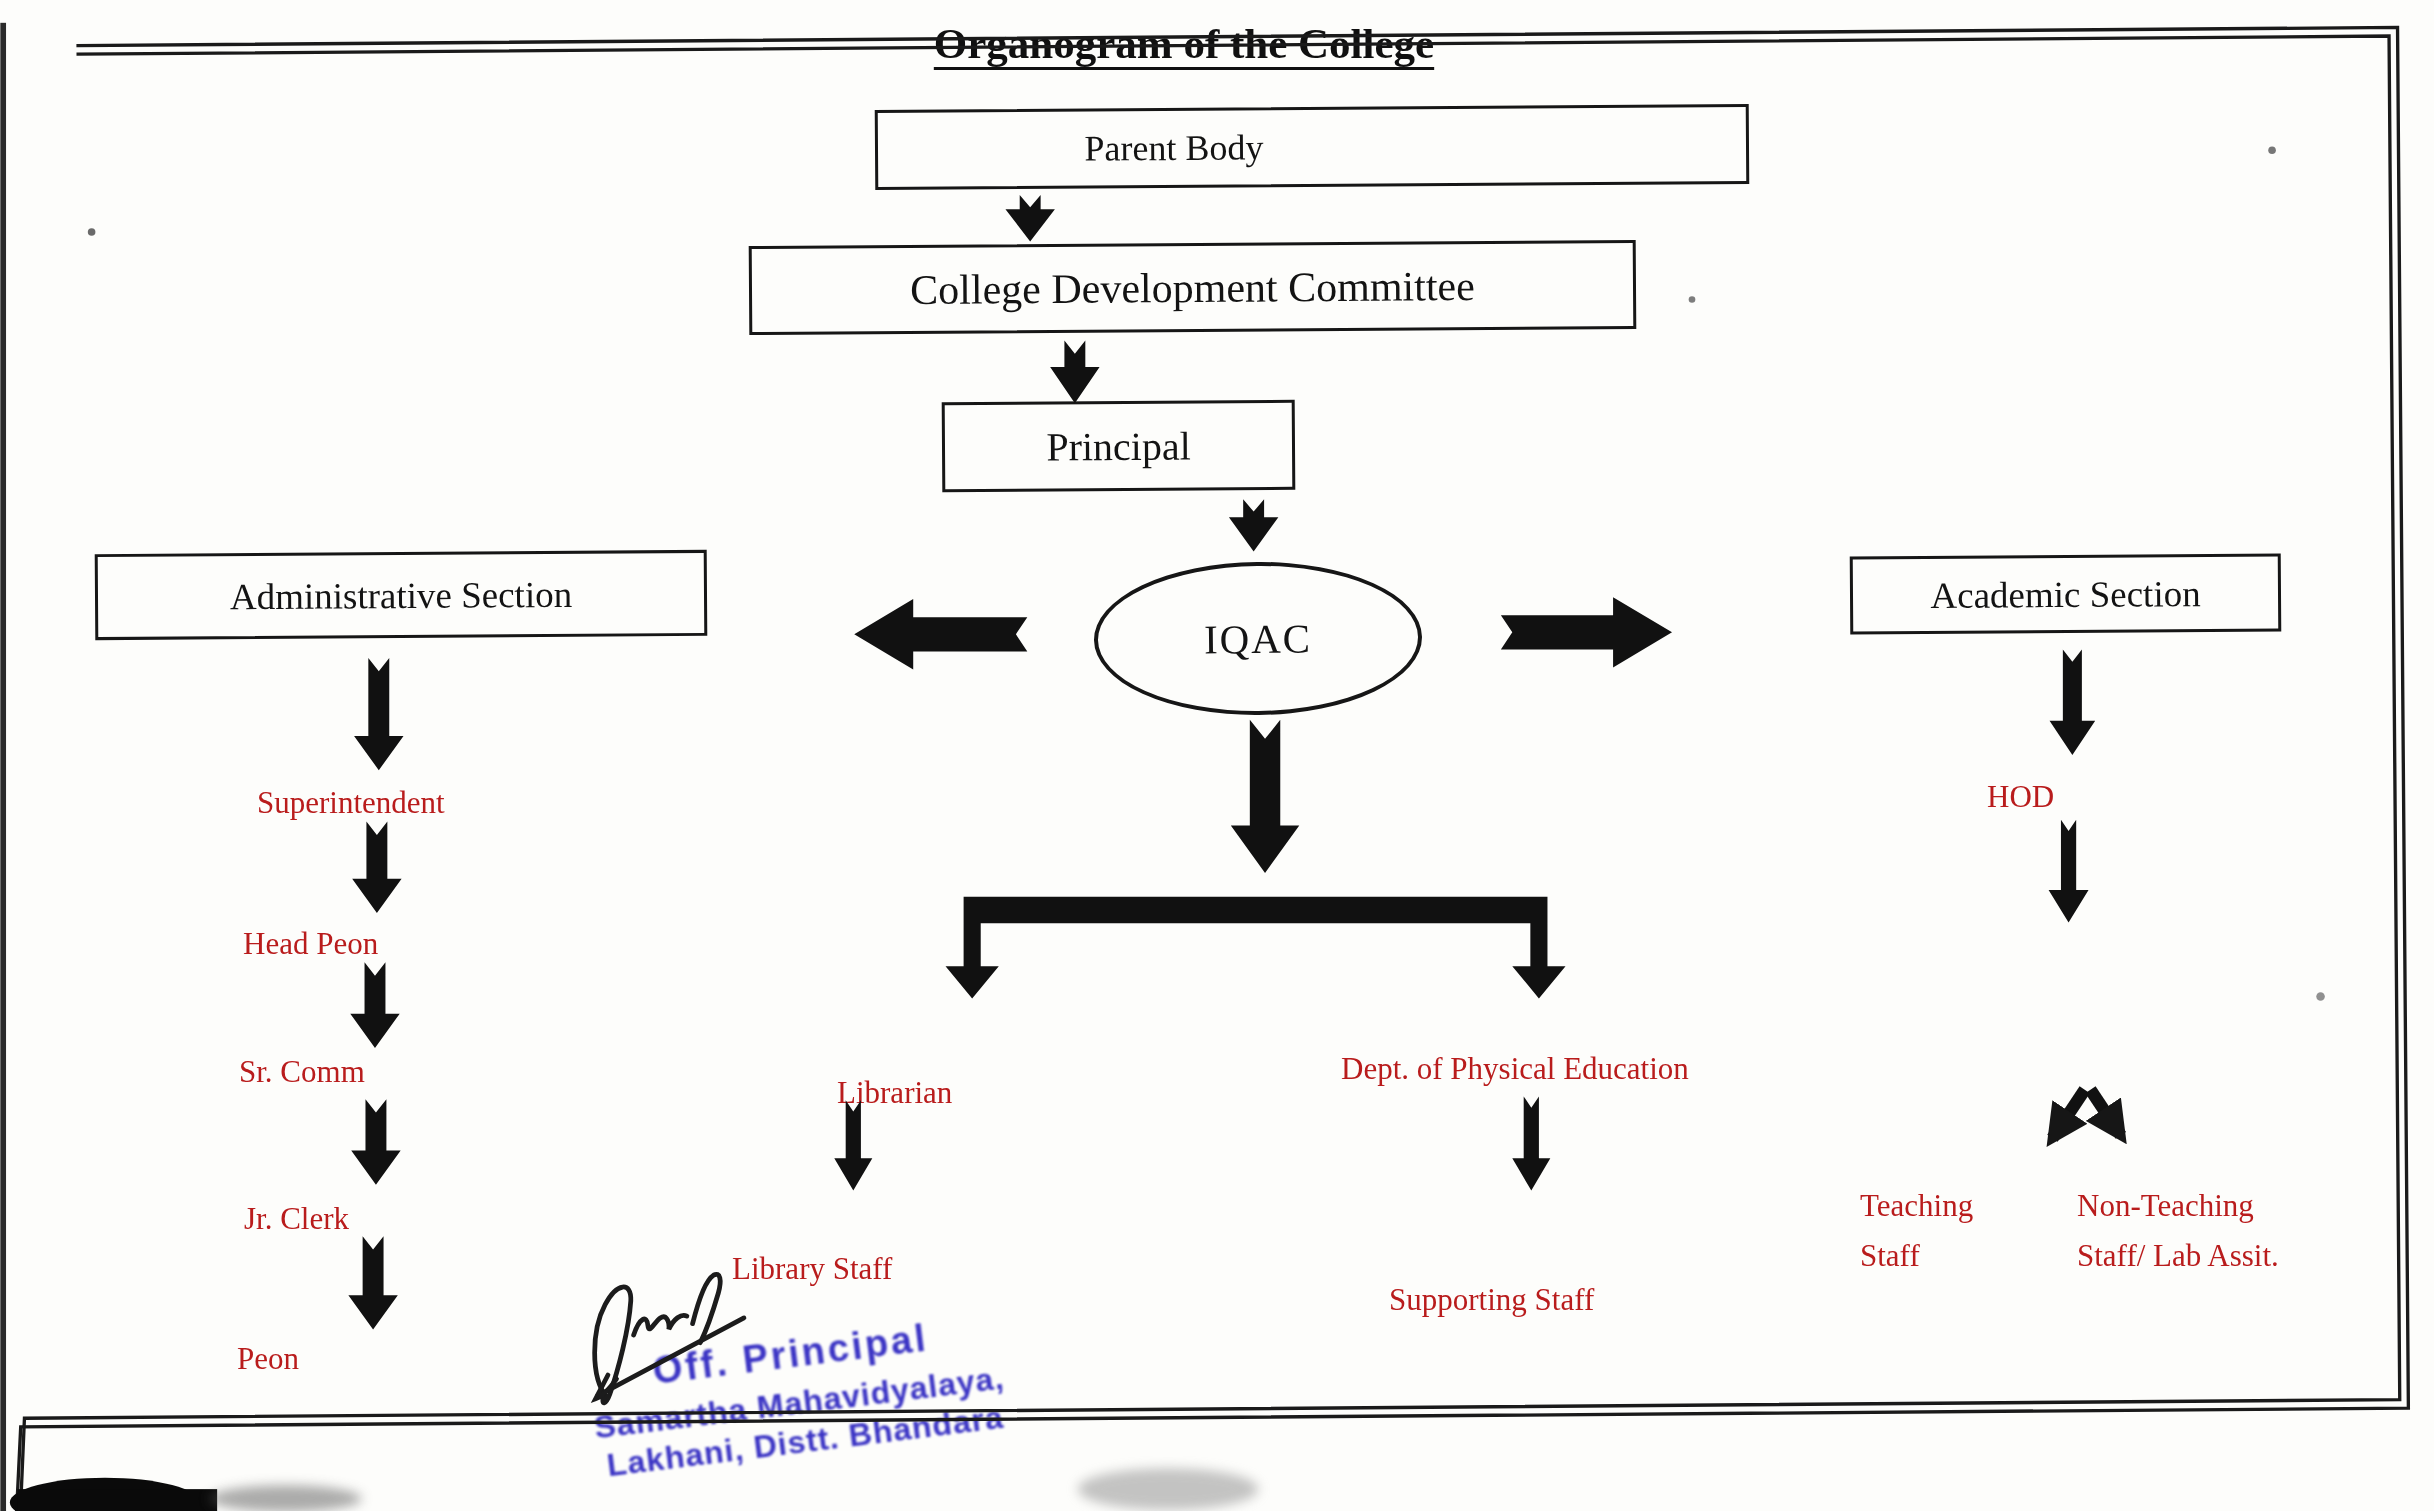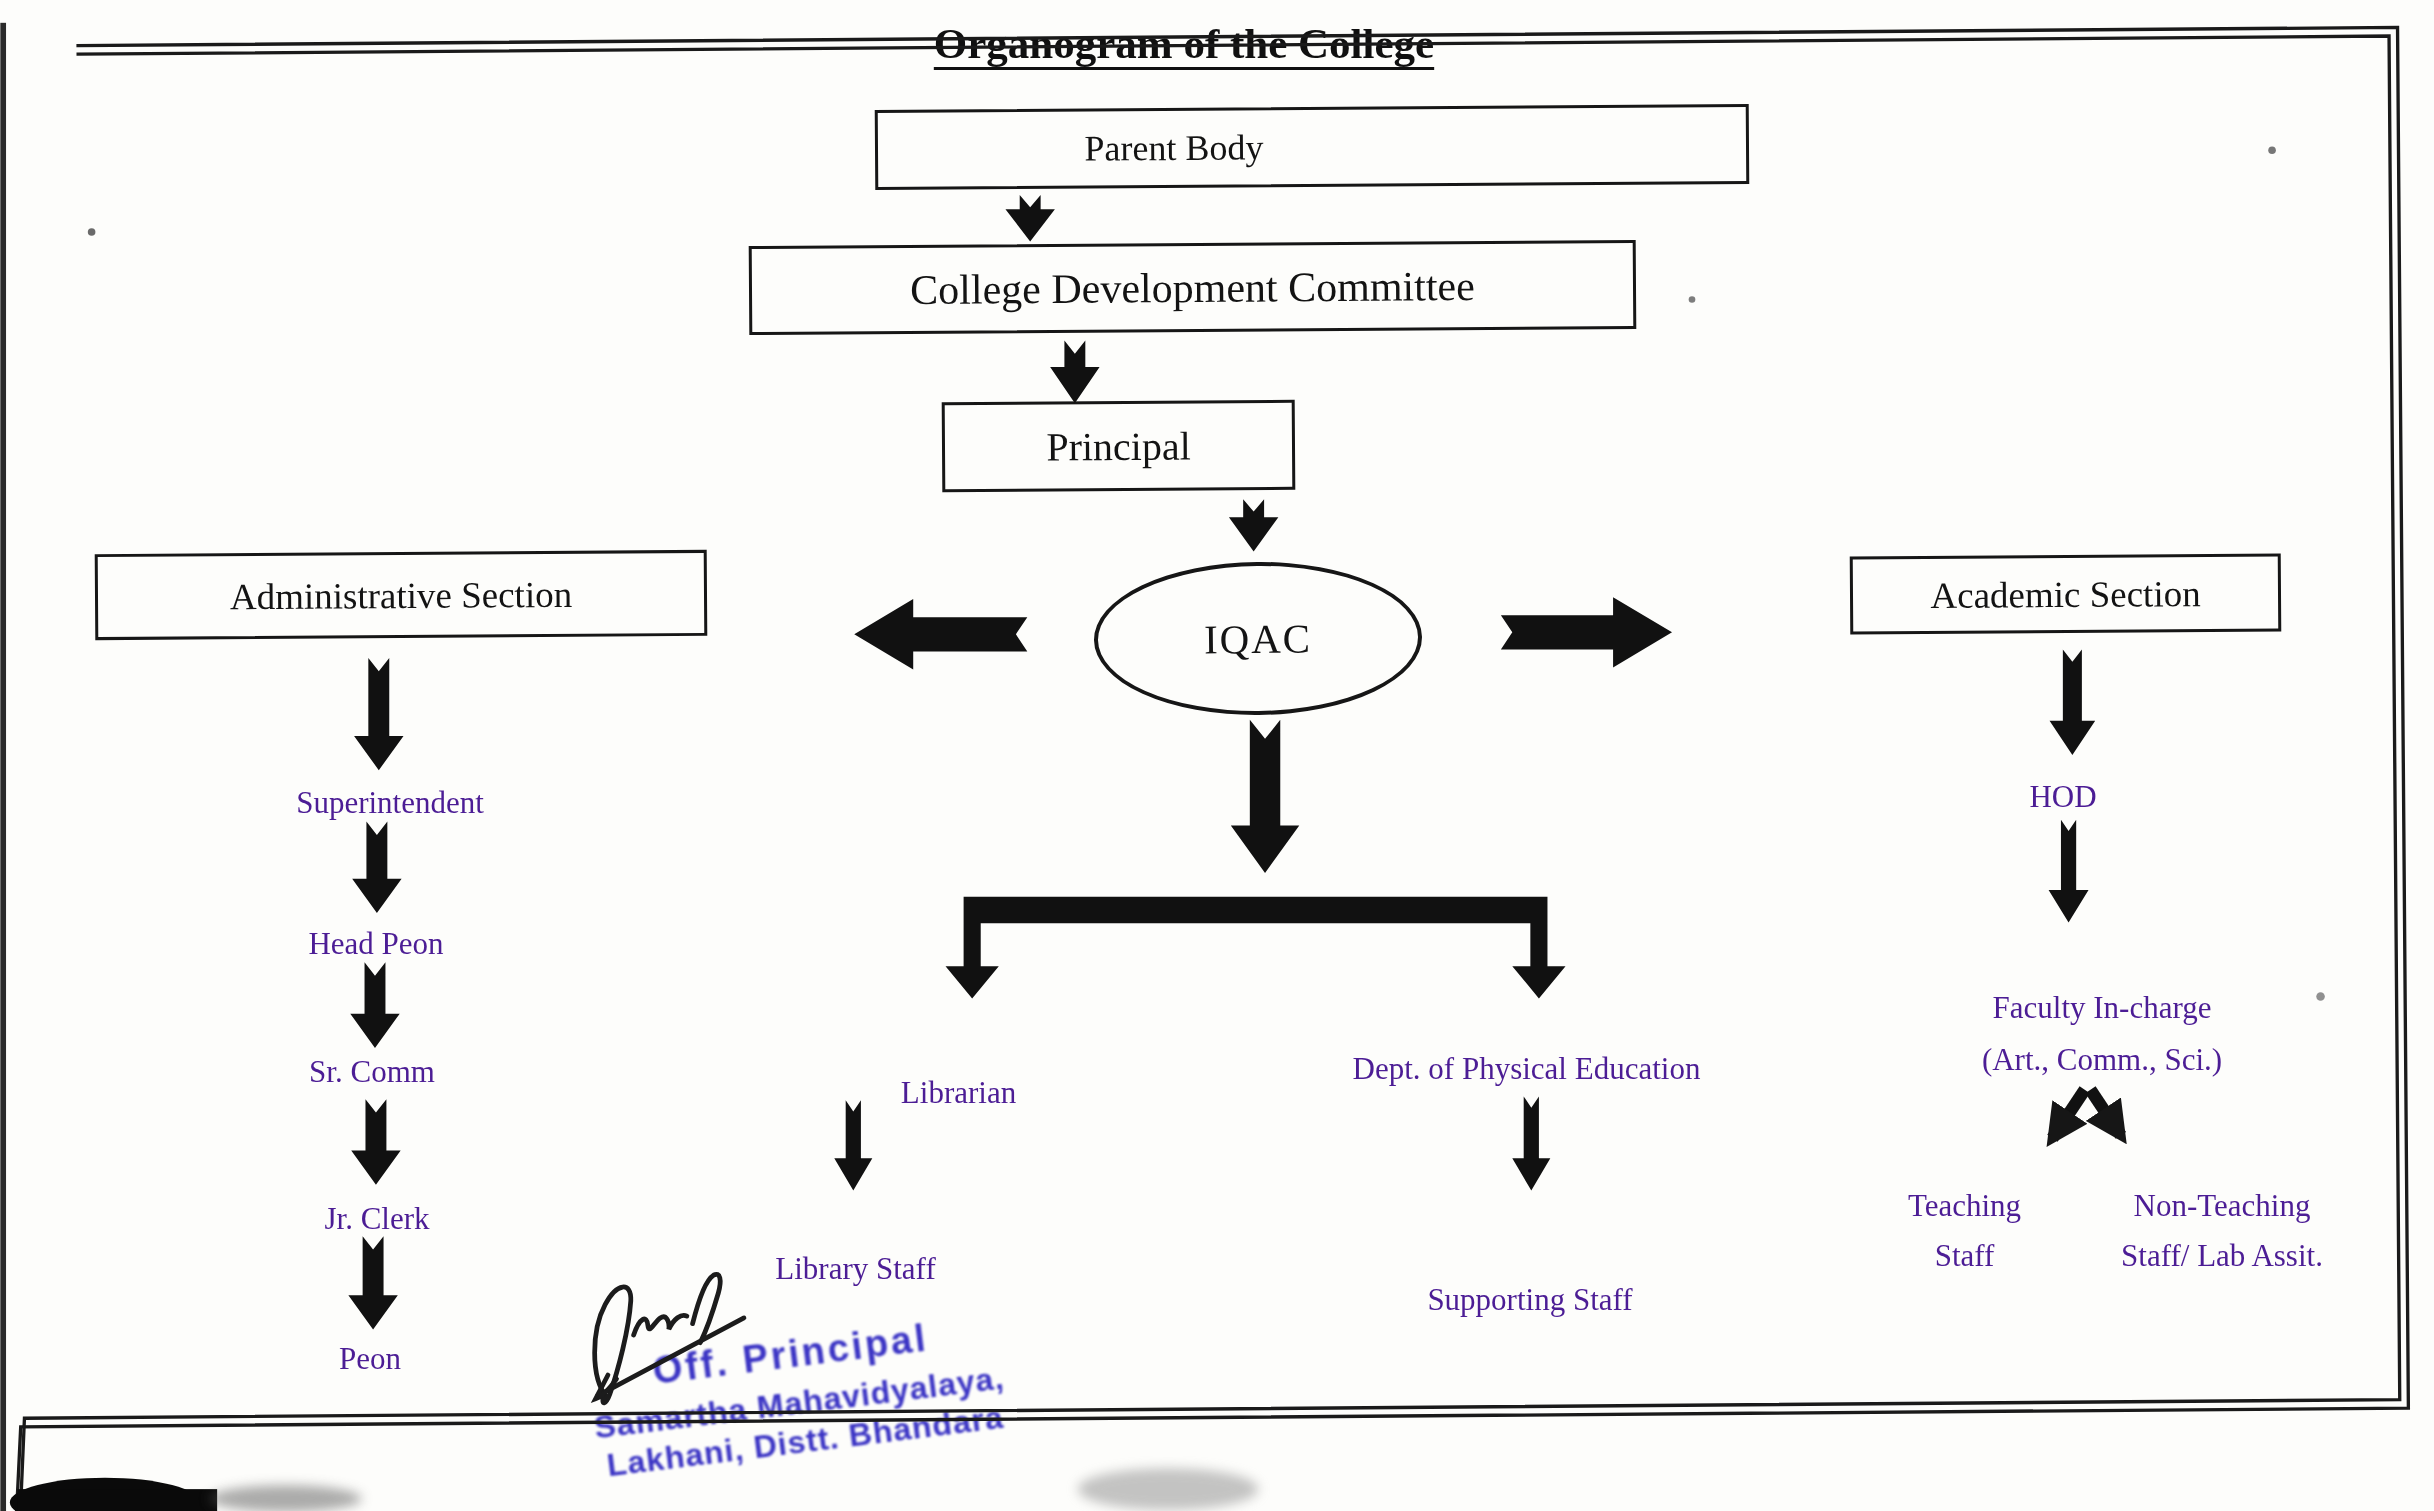--- a/index.html
+++ b/index.html
@@ -14,21 +14,21 @@
        display:flex;align-items:center;justify-content:center;
        font-size:38px;color:#131313;transform:rotate(-0.4deg);}
   .box.parent{left:875px;top:107px;width:592px;height:74px;font-size:36px;padding-right:276px;}
   .box.cdc{left:749px;top:243px;width:881px;height:83px;font-size:42px;}
   .box.principal{left:942px;top:401px;width:347px;height:84px;font-size:40px;}
   .box.admin{left:95px;top:552px;width:606px;height:80px;font-size:37px;}
   .box.academic{left:1850px;top:555px;width:425px;height:72px;font-size:37px;}
   .ellipse{position:absolute;left:1094px;top:562px;width:320px;height:145px;z-index:3;
            border:4.8px solid #161616;border-radius:50%;display:flex;align-items:center;
            justify-content:center;font-size:41px;letter-spacing:1.9px;transform:rotate(-0.6deg);}
-  .lbl{position:absolute;font-size:31px;text-align:center;z-index:3;color:#4c1d95;line-height:1.25;}
+  .lbl{position:absolute;font-size:31px;z-index:3;color:#b91c1c;line-height:1.25;}
   .twoline div{margin:0;}
   .stamp{position:absolute;left:571px;top:1360px;width:590px;z-index:1;
          transform:rotate(-7deg);transform-origin:0 0;color:#2b24c0;
          font-family:"Liberation Sans",sans-serif;font-weight:700;
          filter:blur(0.8px);opacity:0.92;}
   .stamp .l1{margin-left:80px;font-size:38px;letter-spacing:2.9px;}
   .stamp .l2{margin-left:15px;margin-top:8.6px;font-size:32px;letter-spacing:1px;}
   .stamp .l3{margin-left:23px;margin-top:2.9px;font-size:32px;letter-spacing:1px;}
 </style>
 </head>
@@ -67,24 +67,20 @@
   <div class="lbl" style="left:239px;top:1053px;width:266px;">Sr. Comm</div>
   <div class="lbl" style="left:244px;top:1200px;width:266px;">Jr. Clerk</div>
   <div class="lbl" style="left:237px;top:1340px;width:266px;">Peon</div>
 
   <div class="lbl" style="left:837px;top:1054px;width:243px;margin-top:20px;">Librarian</div>
   <div class="lbl" style="left:732px;top:1250px;width:247px;">Library Staff</div>
   <div class="lbl" style="left:1341px;top:1050px;width:371px;">Dept. of Physical Education</div>
   <div class="lbl" style="left:1389px;top:1254px;width:282px;margin-top:27px;">Supporting Staff</div>
 
   <div class="lbl" style="left:1987px;top:778px;width:152px;">HOD</div>
-  <div class="lbl twoline" style="left:1957px;top:989px;width:290px;">
-    <div>Faculty In-charge</div>
-    <div style="margin-top:13.3px;">(Art., Comm., Sci.)</div>
-  </div>
   <div class="lbl twoline" style="left:2077px;top:1187px;width:290px;">
     <div>Non-Teaching</div>
     <div style="margin-top:11.4px;">Staff/ Lab Assit.</div>
   </div>
   <div class="lbl twoline" style="left:1860px;top:1187px;width:209px;">
     <div>Teaching</div>
     <div style="margin-top:11.4px;">Staff</div>
   </div>
 
   <div class="stamp">

